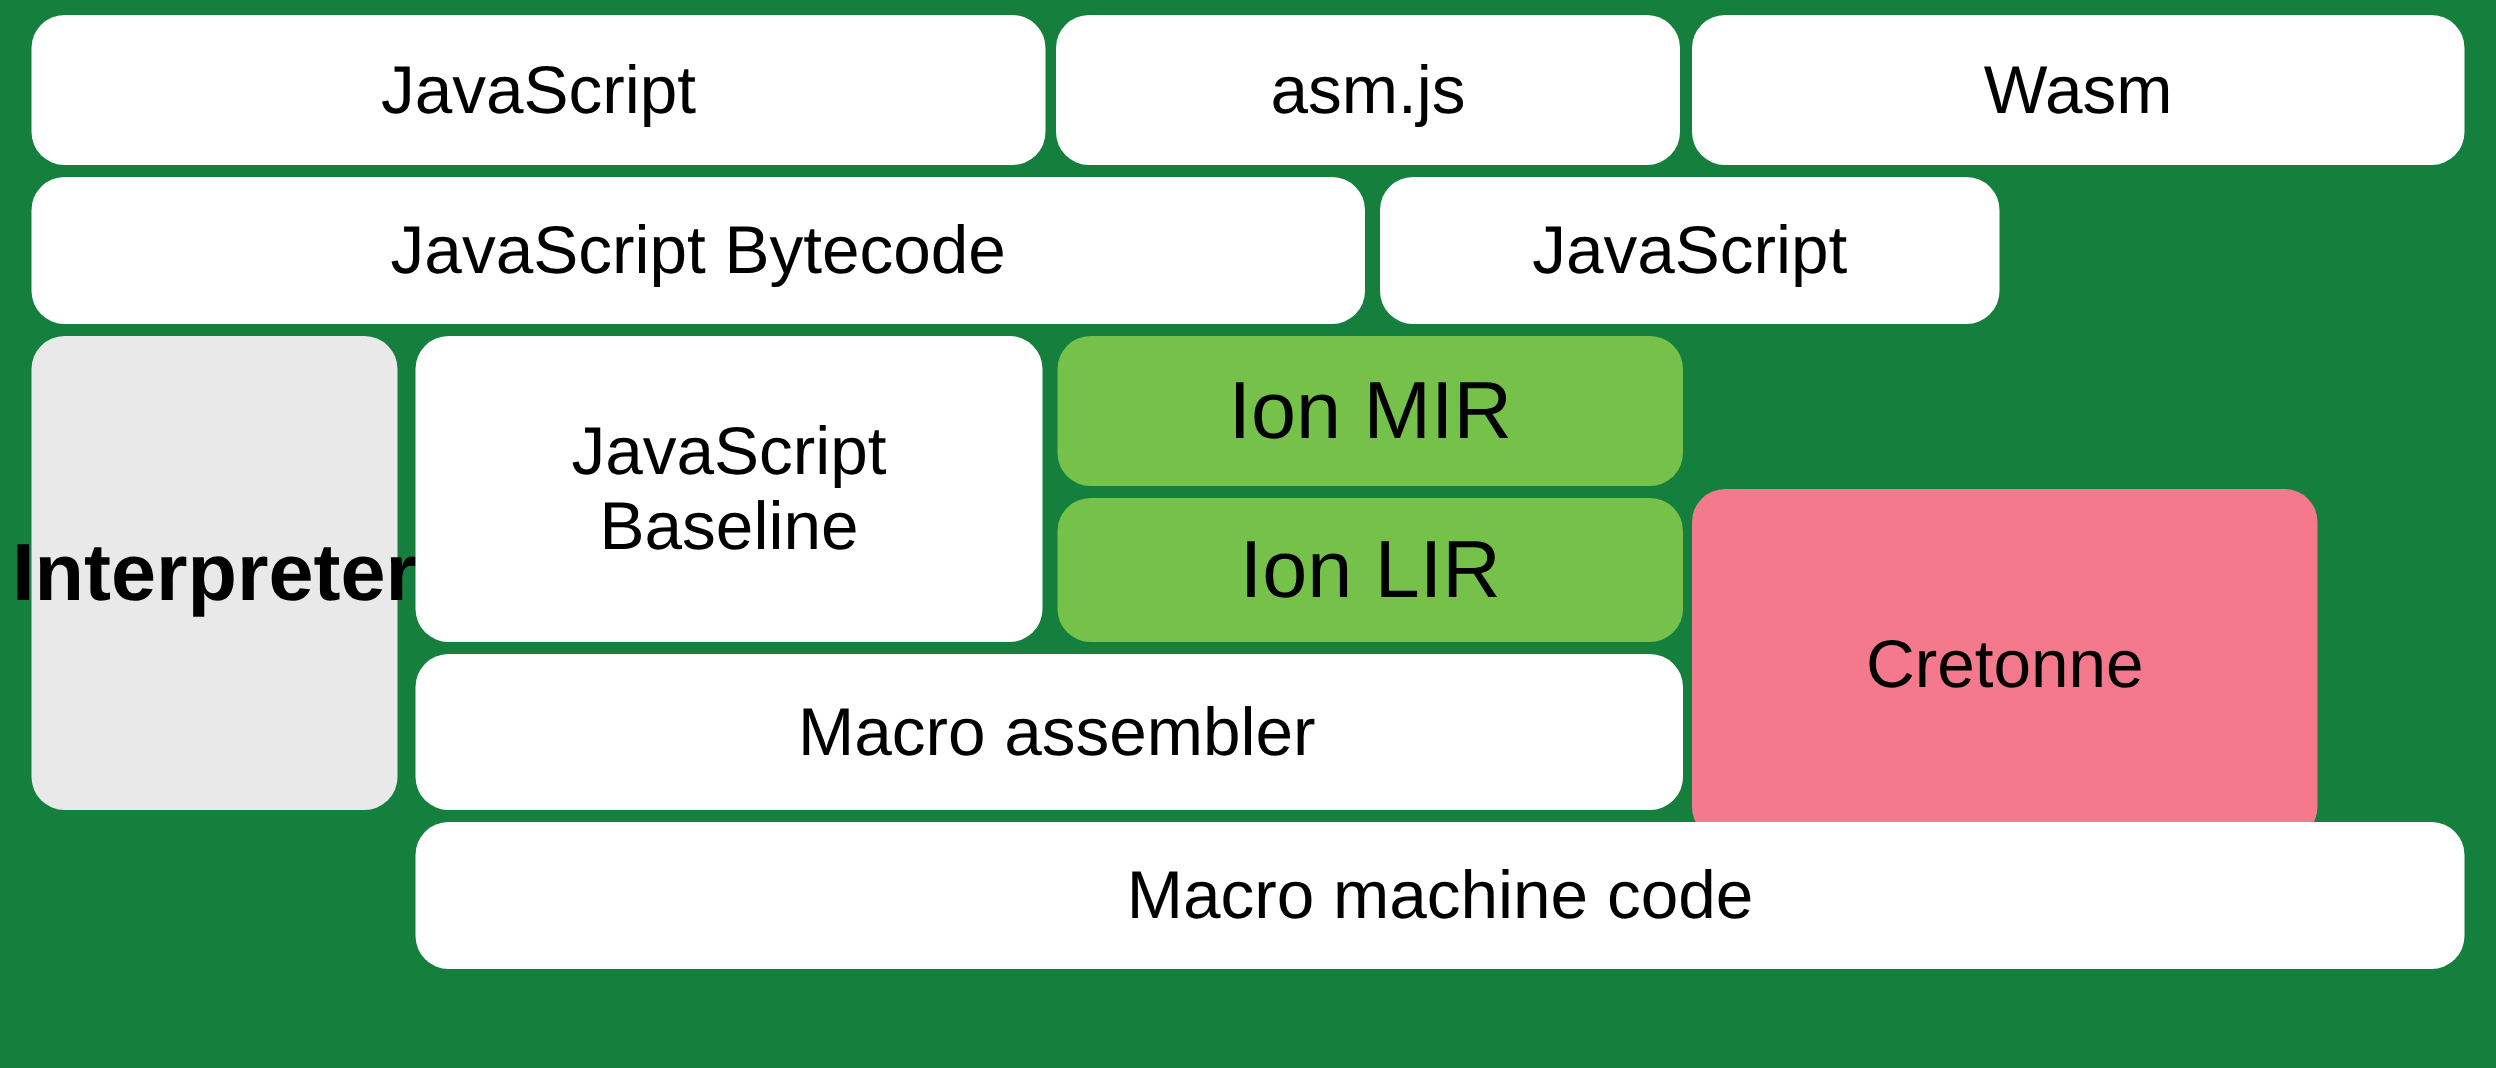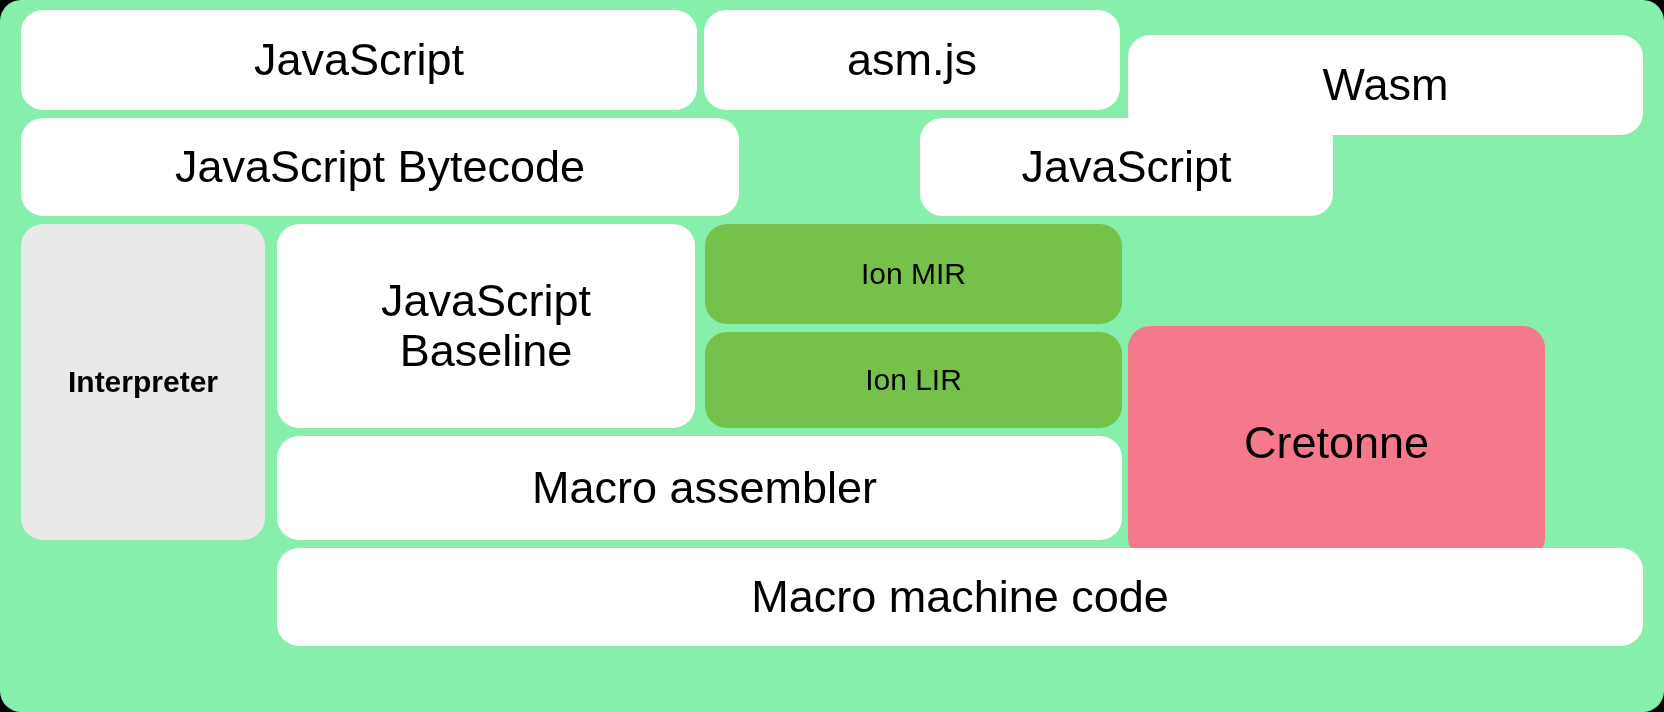--- a/index.html
+++ b/index.html
@@ -5,24 +5,23 @@
 <style>
   html, body {
     margin: 0;
     padding: 0;
     background: #000000;
   }
   #stage {
     position: relative;
     width: 1664px;
     height: 712px;
-    background: #86efac;
+    background: #15803d;
     font-family: "Liberation Sans", sans-serif;
     overflow: hidden;
-    border-radius: 21px;
   }
   .node {
     position: absolute;
     box-sizing: border-box;
     border-radius: 22px;
     display: flex;
     align-items: center;
     justify-content: center;
     text-align: center;
     color: #000000;
@@ -30,34 +29,34 @@
     white-space: pre-line;
     user-select: none;
   }
   .fill-white { background: #ffffff; }
   .fill-grey  { background: #e9e9e9; }
   .fill-green { background: #76c14a; }
   .fill-pink  { background: #f4798c; }
 
   
   .t-lg { font-size: 45px; }
-  .t-md { font-size: 30px; }
+  .t-md { font-size: 54px; }
 </style>
 </head>
 <body>
 
 <div id="stage">
 
   <div class="node fill-white t-lg" style="left:21px;  top:10px;  width:676px;  height:100px;">JavaScript</div>
 
   <div class="node fill-white t-lg" style="left:704px; top:10px;  width:416px;  height:100px;">asm.js</div>
 
-  <div class="node fill-white t-lg" style="left:1128px;top:10px;  width:515px;  height:100px;margin-top:25px;">Wasm</div>
+  <div class="node fill-white t-lg" style="left:1128px;top:10px;  width:515px;  height:100px;">Wasm</div>
 
-  <div class="node fill-white t-lg" style="left:21px;  top:118px; width:718px;  height:98px;">JavaScript Bytecode</div>
+  <div class="node fill-white t-lg" style="left:21px;  top:118px; width:889px;  height:98px;">JavaScript Bytecode</div>
 
   <div class="node fill-white t-lg" style="left:920px; top:118px; width:413px;  height:98px;">JavaScript</div>
 
   <div class="node fill-grey t-md" style="left:21px;  top:224px; width:244px;  height:316px;font-weight:bold;">Interpreter</div>
 
   <div class="node fill-white t-lg" style="left:277px; top:224px; width:418px;  height:204px;">JavaScript
 Baseline</div>
 
   <div class="node fill-green t-md" style="left:705px; top:224px; width:417px;  height:100px;">Ion MIR</div>
 

